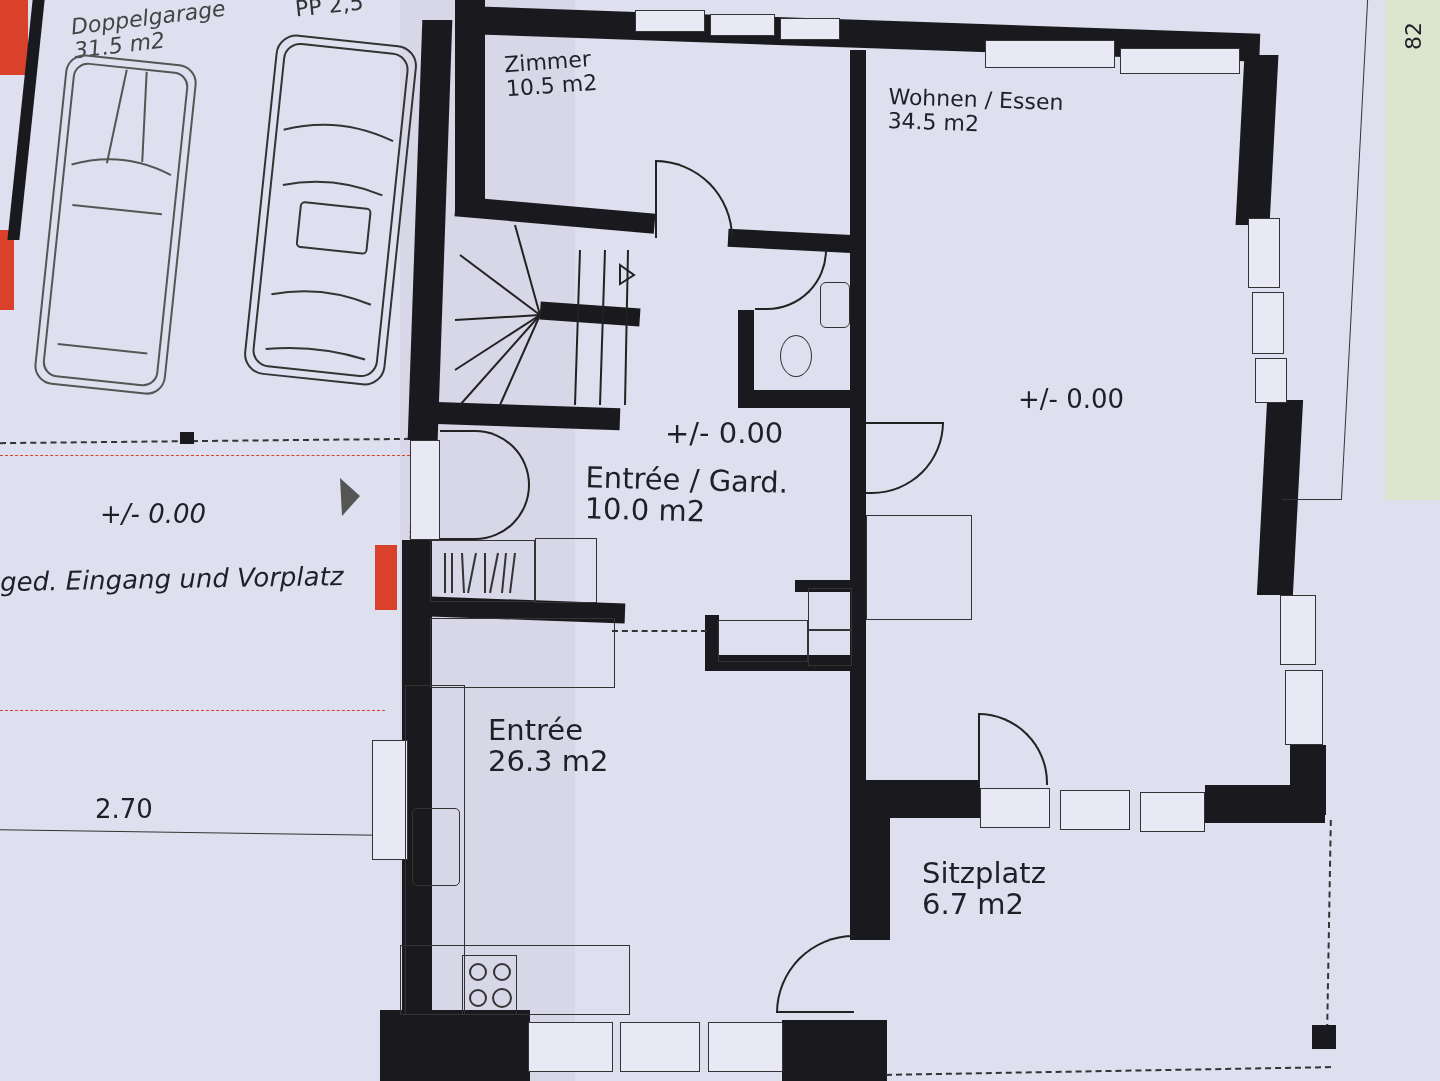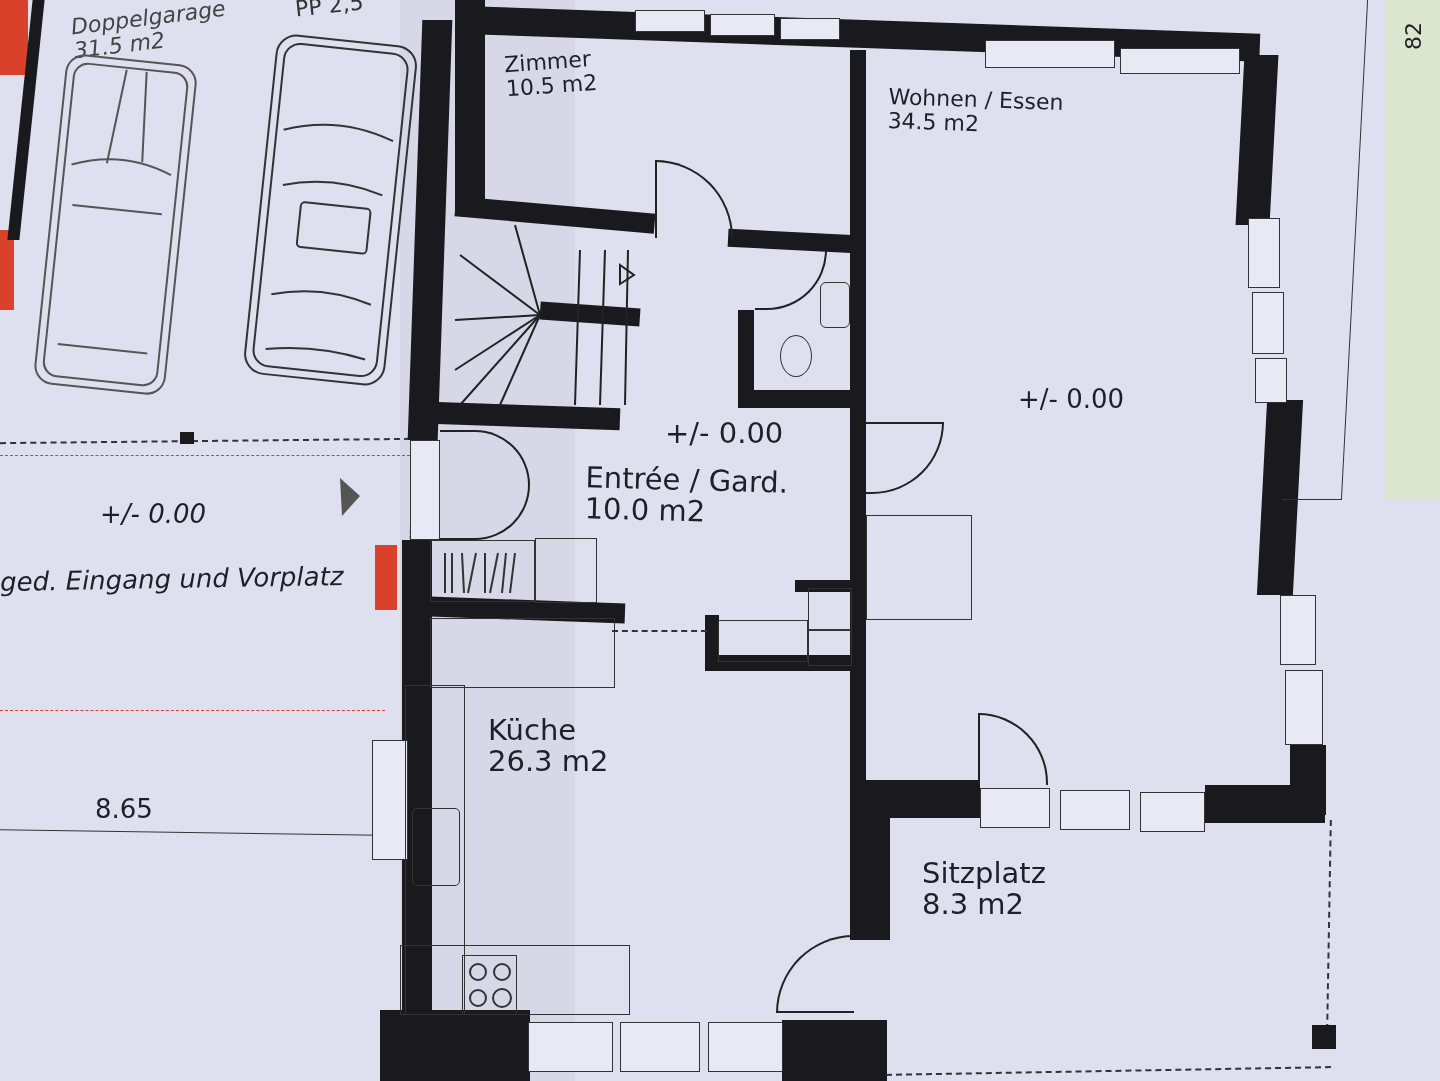--- a/index.html
+++ b/index.html
@@ -77,21 +77,21 @@
 <div class="red-dash-h" style="left:0;top:455px;width:410px"></div>
 <div class="red-dash-v" style="left:408px;top:440px;height:280px;transform:rotate(2deg)"></div>
 <div class="red-dash-h" style="left:0;top:710px;width:385px"></div>
 
 <div class="label ital md" style="left:100px;top:500px">+/- 0.00</div>
 <div class="label ital md" style="left:0;top:565px;transform:rotate(-1deg)">ged. Eingang und Vorplatz</div>
 <svg style="left:340px;top:478px" width="22" height="40">
   <polygon points="0,0 20,18 2,38" fill="#555"></polygon>
 </svg>
 
-<div class="label md" style="left:95px;top:795px">8.65</div>
+<div class="label md" style="left:95px;top:795px">2.70</div>
 <div style="position:absolute;left:0;top:832px;width:380px;height:0;border-top:1.5px solid #333;transform:rotate(0.8deg)"></div>
 
 <div class="wall" style="left:415px;top:20px;width:30px;height:420px;transform:skewX(-2deg)"></div>
 <div class="wall" style="left:402px;top:540px;width:30px;height:540px"></div>
 
 <div class="wall" style="left:470px;top:20px;width:790px;height:28px;transform:rotate(2deg)"></div>
 <div class="wall" style="left:455px;top:0;width:30px;height:215px"></div>
 
 <div class="wall" style="left:850px;top:50px;width:16px;height:790px"></div>
 
@@ -214,19 +214,19 @@
   <span>Wohnen / Essen</span>
   <span>34.5 m2</span>
 </div>
 <div class="label md" style="left:1018px;top:385px">+/- 0.00</div>
 <div class="label lg" style="left:665px;top:418px">+/- 0.00</div>
 <div class="label lg" style="left:585px;top:465px;transform:rotate(1.5deg)">
   <span>Entrée / Gard.</span>
   <span>10.0 m2</span>
 </div>
 <div class="label lg" style="left:488px;top:715px">
-  <span>Küche</span>
+  <span>Entrée</span>
   <span>26.3 m2</span>
 </div>
 <div class="label lg" style="left:922px;top:858px">
   <span>Sitzplatz</span>
-  <span>8.3 m2</span>
+  <span>6.7 m2</span>
 </div>
 
 </body></html>

